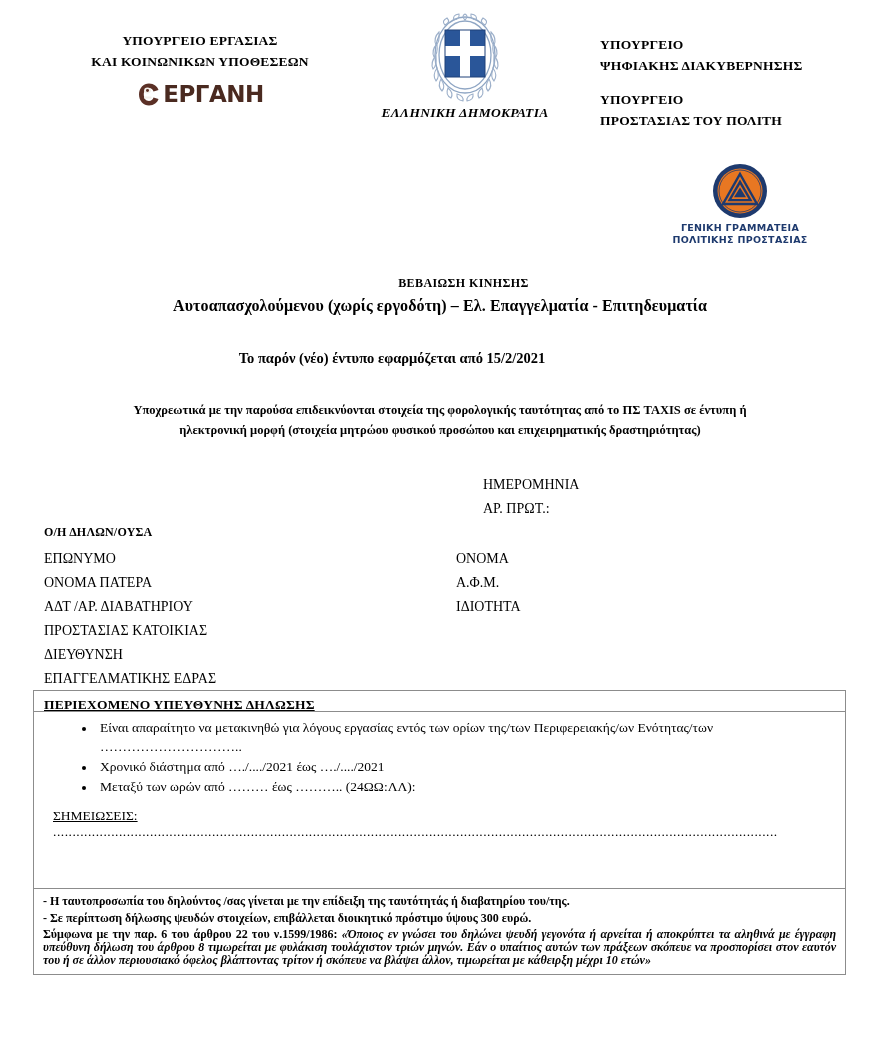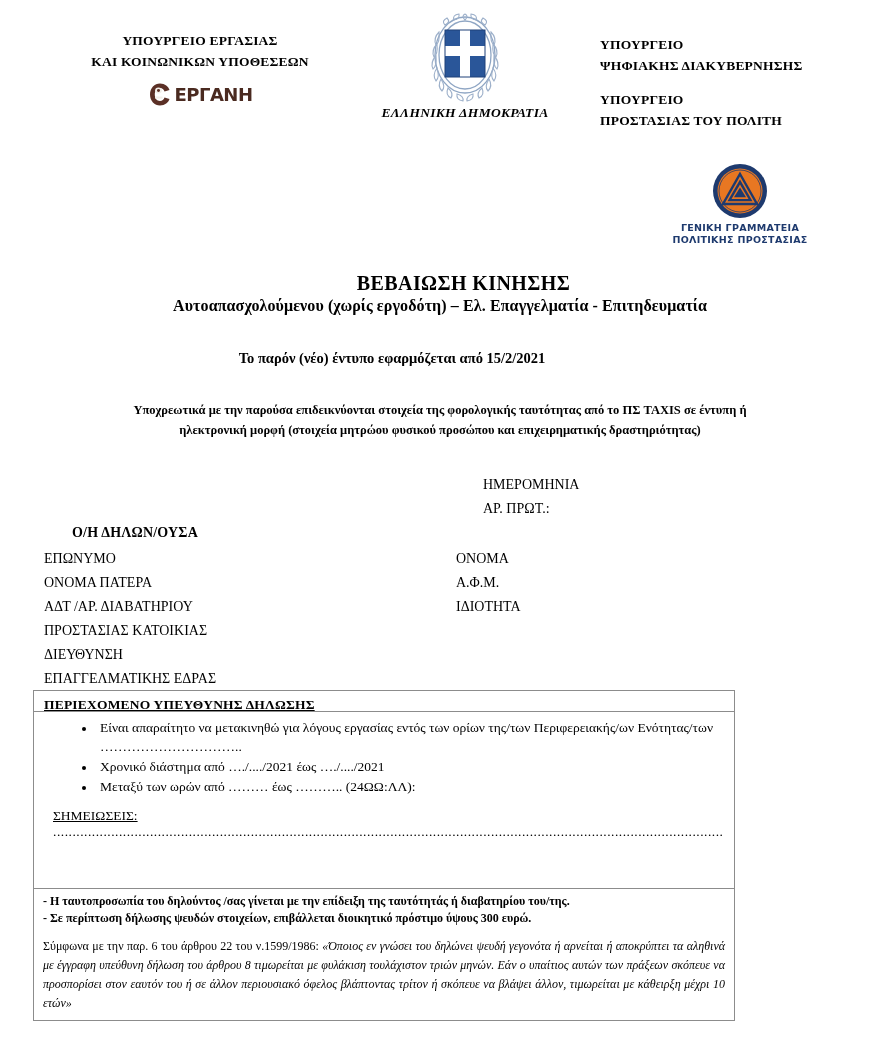--- a/index.html
+++ b/index.html
@@ -56,21 +56,21 @@
     height: 28px;
   }
   .ergani-mark {
     width: 26px;
     height: 25px;
     flex: 0 0 auto;
     margin-right: 1px;
   }
   .ergani-text {
     font-family: "DejaVu Sans", "Liberation Sans", sans-serif;
-    font-size: 18px;
+    font-size: 23px;
     font-weight: bold;
     color: #4a2a20;
     letter-spacing: -0.5px;
     line-height: 25px;
   }
 
   .hdr-center {
     position: absolute;
     left: 355px;
     top: 12px;
@@ -136,21 +136,21 @@
 
   
   .title-block {
     position: absolute;
     left: 0;
     top: 272px;
     width: 880px;
     text-align: center;
   }
   .title-1 {
-    font-size: 20px;
+    font-size: 12px;
     font-weight: bold;
     letter-spacing: 0.4px;
     line-height: 22px;
     padding-left: 47px;
   }
   .title-2 {
     font-size: 16px;
     font-weight: bold;
     line-height: 23px;
     letter-spacing: 0.1px;
@@ -204,24 +204,23 @@
     position: absolute;
     left: 483px;
     top: 0;
     font-size: 14px;
     line-height: 24px;
   }
   .decl-label {
     position: absolute;
     left: 44px;
     top: 52px;
-    font-size: 14px;
+    font-size: 12px;
     font-weight: bold;
     letter-spacing: 0.2px;
-    margin-left: 28px;
   }
   .fields-left {
     position: absolute;
     left: 44px;
     top: 74px;
     font-size: 14px;
     line-height: 24px;
   }
   .fields-right {
     position: absolute;
@@ -232,21 +231,21 @@
   }
   .fields-left div, .fields-right div {
     white-space: pre;
   }
 
   
   .content-box {
     position: absolute;
     left: 33px;
     top: 690px;
-    width: 702px;
+    width: 813px;
     border: 1px solid #8c8c8c;
     box-sizing: border-box;
     background: #ffffff;
   }
   .box-head {
     border-bottom: 1px solid #8c8c8c;
     padding: 4px 0 4px 10px;
     height: 21px;
     box-sizing: border-box;
   }
@@ -304,25 +303,25 @@
   .legal {
     padding: 4px 9px 7px 9px;
   }
   .legal p {
     margin: 0;
     font-size: 12px;
     font-weight: bold;
     line-height: 17px;
   }
   .legal p.quote {
-    font-weight: normal;
+    font-weight: bold;
     font-style: italic;
     text-align: justify;
-    margin-top: 10px;
-    line-height: 19px;
+    margin-top: 1px;
+    line-height: 13px;
   }
   .legal p.quote .lead {
     font-style: normal;
   }
 </style>
 </head>
 <body>
 
 <div class="page">
 

